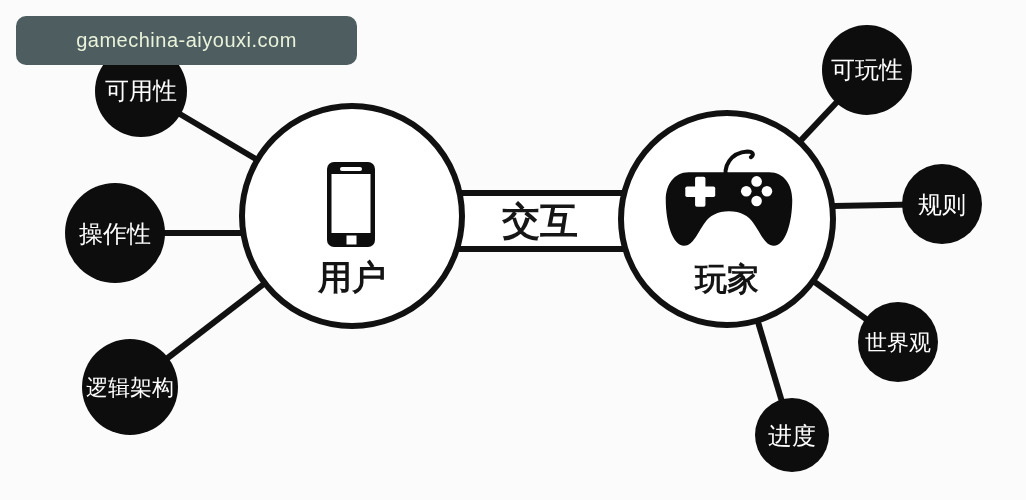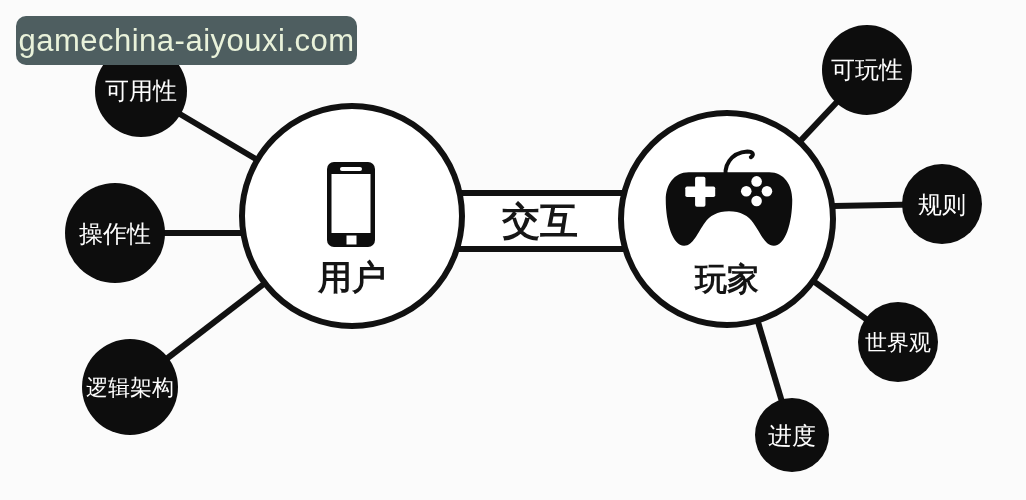--- a/index.html
+++ b/index.html
@@ -24,21 +24,21 @@
   .watermark {
     position: absolute;
     left: 16px;
     top: 16px;
     width: 341px;
     height: 49px;
     border-radius: 10px;
     display: flex;
     align-items: center;
     justify-content: center;
-    font-size: 31px;
+    font-size: 20px;
     letter-spacing: 0.5px;
     z-index: 2;
   }
   .hub-label {
     font-size: 34px;
     font-weight: bold;
     fill: #141414;
     text-anchor: middle;
     font-family: "Liberation Sans", sans-serif;
   }

